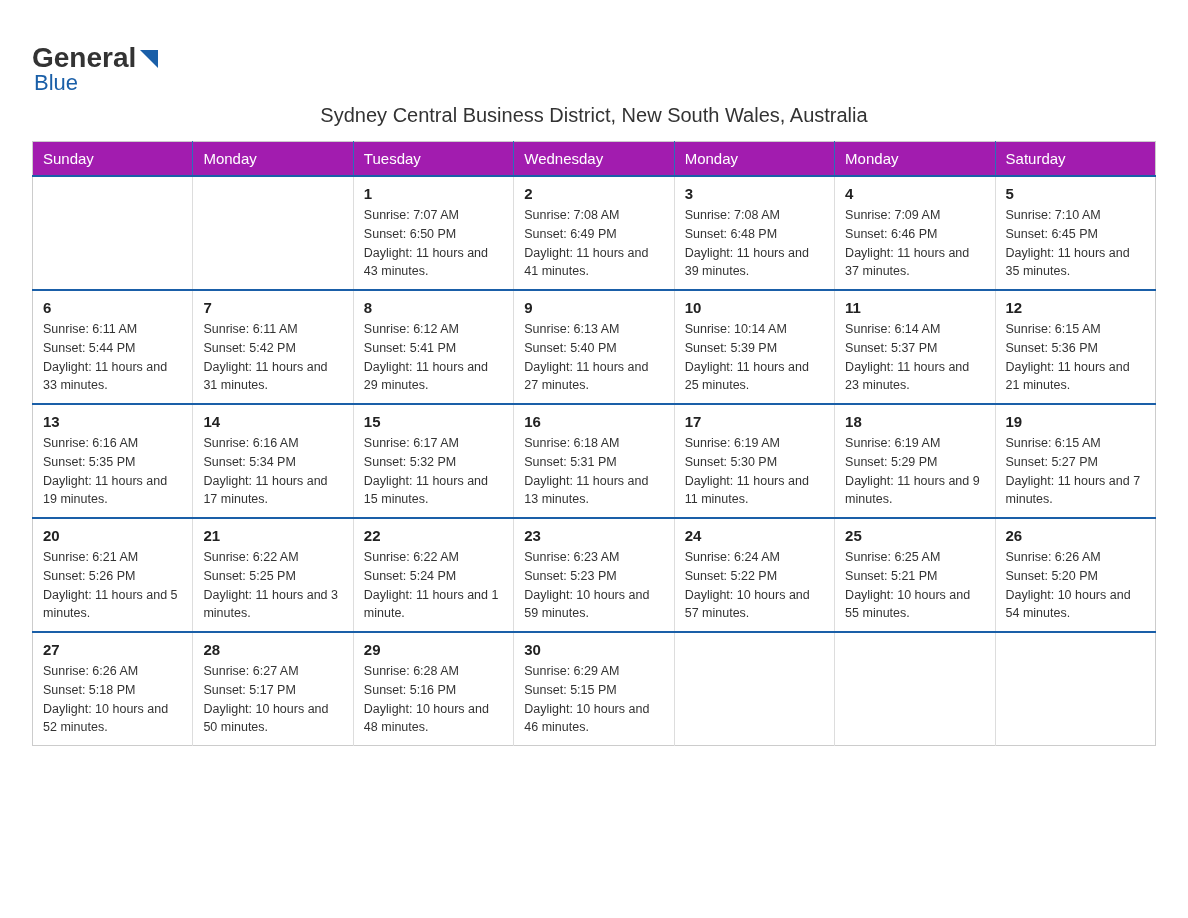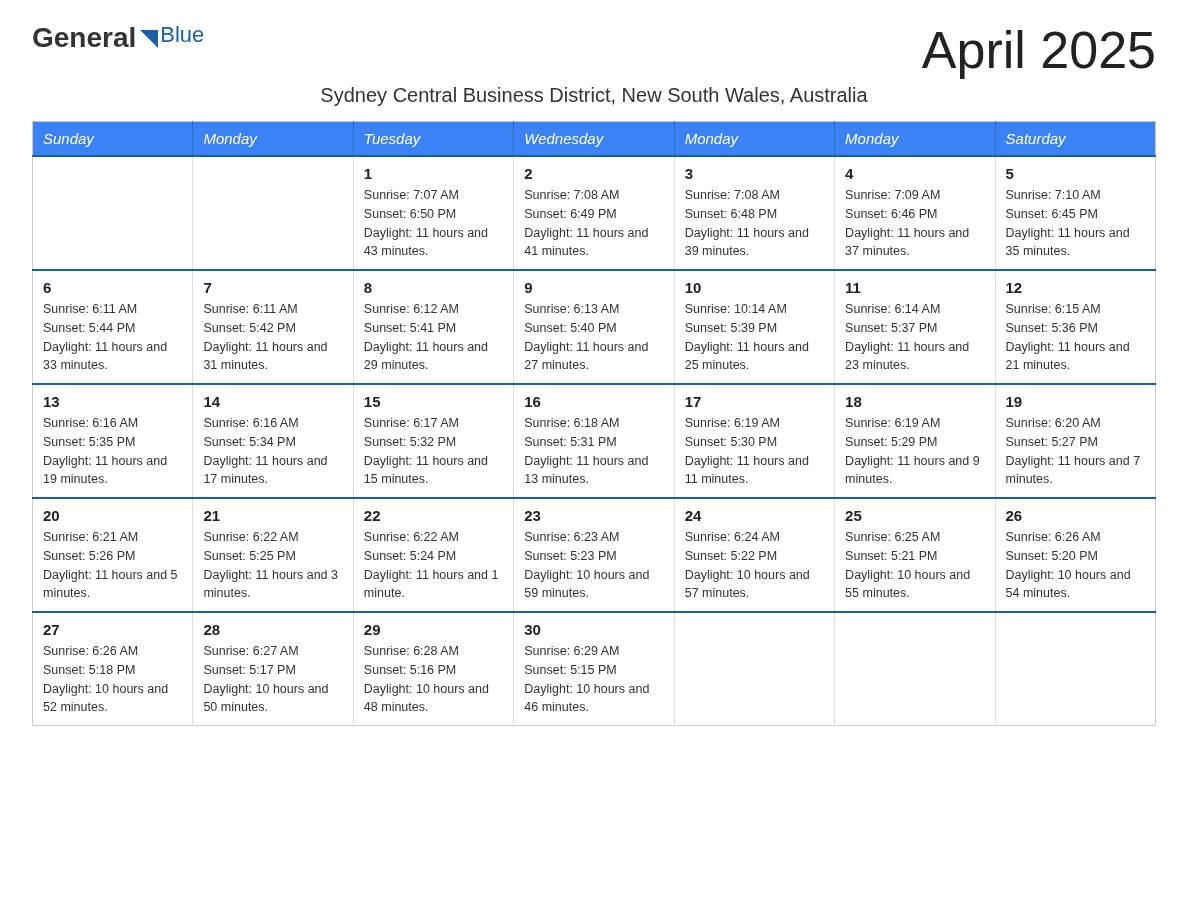--- a/index.html
+++ b/index.html
@@ -11,22 +11,23 @@
       min-height: 918px;
     }
     .header-row {
       display: flex;
       align-items: flex-start;
       justify-content: space-between;
       margin-bottom: 8px;
     }
     .logo {
       display: flex;
-      flex-direction: row;
+      flex-direction: column;
       align-items: flex-start;
+      margin-top: 20px;
     }
     .logo-text {
       font-size: 28px;
       font-weight: bold;
       color: #333;
       line-height: 1;
     }
     .logo-line2 {
       color: #1a5fa8;
       font-size: 22px;
@@ -45,22 +46,21 @@
       font-size: 20px;
       color: #333;
       margin-bottom: 14px;
     }
     .calendar {
       width: 100%;
       border-collapse: collapse;
       border: 1px solid #ccc;
     }
     .calendar thead tr {
-      background-color: #3b82f6;
-      font-style: italic;
+      background-color: #a21caf;
     }
     .calendar thead th {
       color: #fff;
       font-size: 15px;
       font-weight: normal;
       padding: 8px 10px;
       text-align: left;
       border-right: 1px solid #2a6fba;
       width: calc(100% / 7);
     }
@@ -107,21 +107,20 @@
     <div style="display:flex; align-items:center;">
       <span class="logo-text">General</span>
       <span style="display:inline-flex; flex-direction:column; margin-left:4px; margin-top:2px;">
         <svg width="18" height="18" viewBox="0 0 18 18">
           <polygon points="0,0 18,0 18,18" fill="#1a5fa8"></polygon>
         </svg>
       </span>
     </div>
     <div class="logo-line2">Blue</div>
   </div>
-  <div class="page-title">April 2025</div>
 </div>
 
 <div class="subtitle">Sydney Central Business District, New South Wales, Australia</div>
 
 <table class="calendar">
   <thead>
     <tr>
     <th>Sunday</th>
         <th>Monday</th>
         <th>Tuesday</th>
@@ -260,21 +259,21 @@
         </td>
         <td>
           <span class="day-num">18</span>
           <div class="day-info">Sunrise: 6:19 AM
 Sunset: 5:29 PM
 Daylight: 11 hours
 and 9 minutes.</div>
         </td>
         <td>
           <span class="day-num">19</span>
-          <div class="day-info">Sunrise: 6:20 AM
+          <div class="day-info">Sunrise: 6:15 AM
 Sunset: 5:27 PM
 Daylight: 11 hours
 and 7 minutes.</div>
         </td>
       </tr>
       <tr>
         <td>
           <span class="day-num">20</span>
           <div class="day-info">Sunrise: 6:21 AM
 Sunset: 5:26 PM

